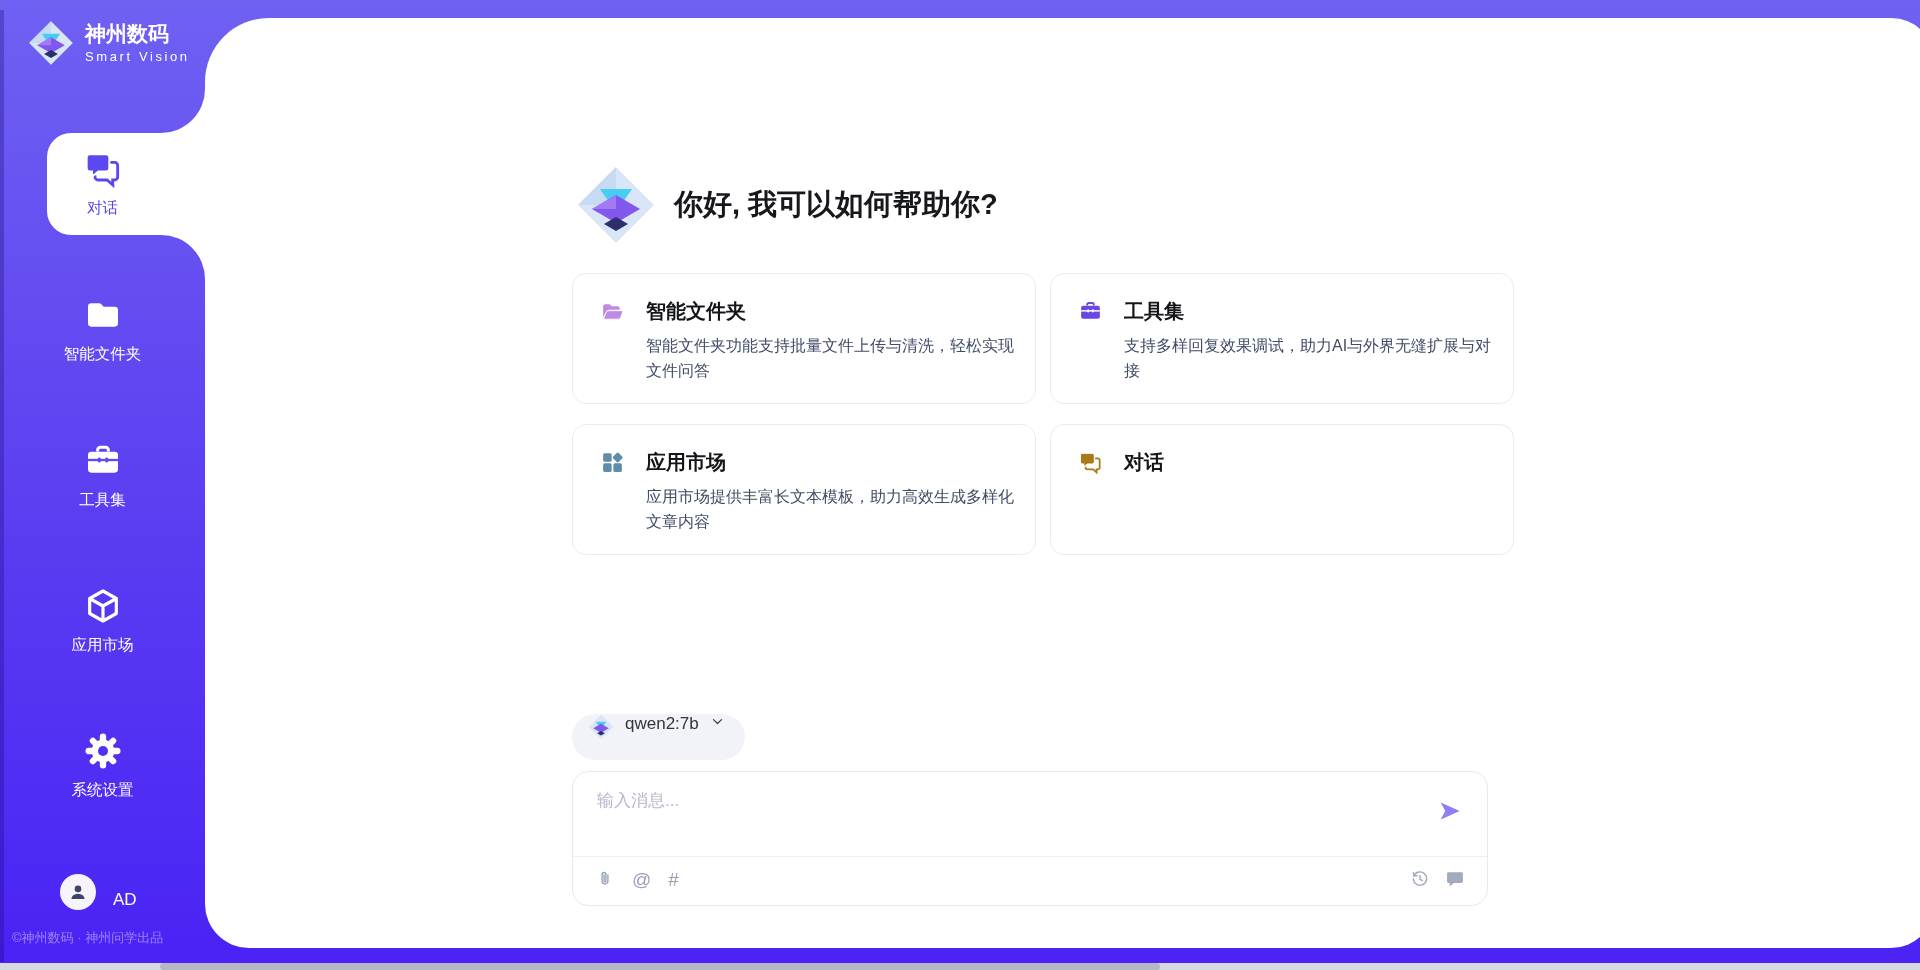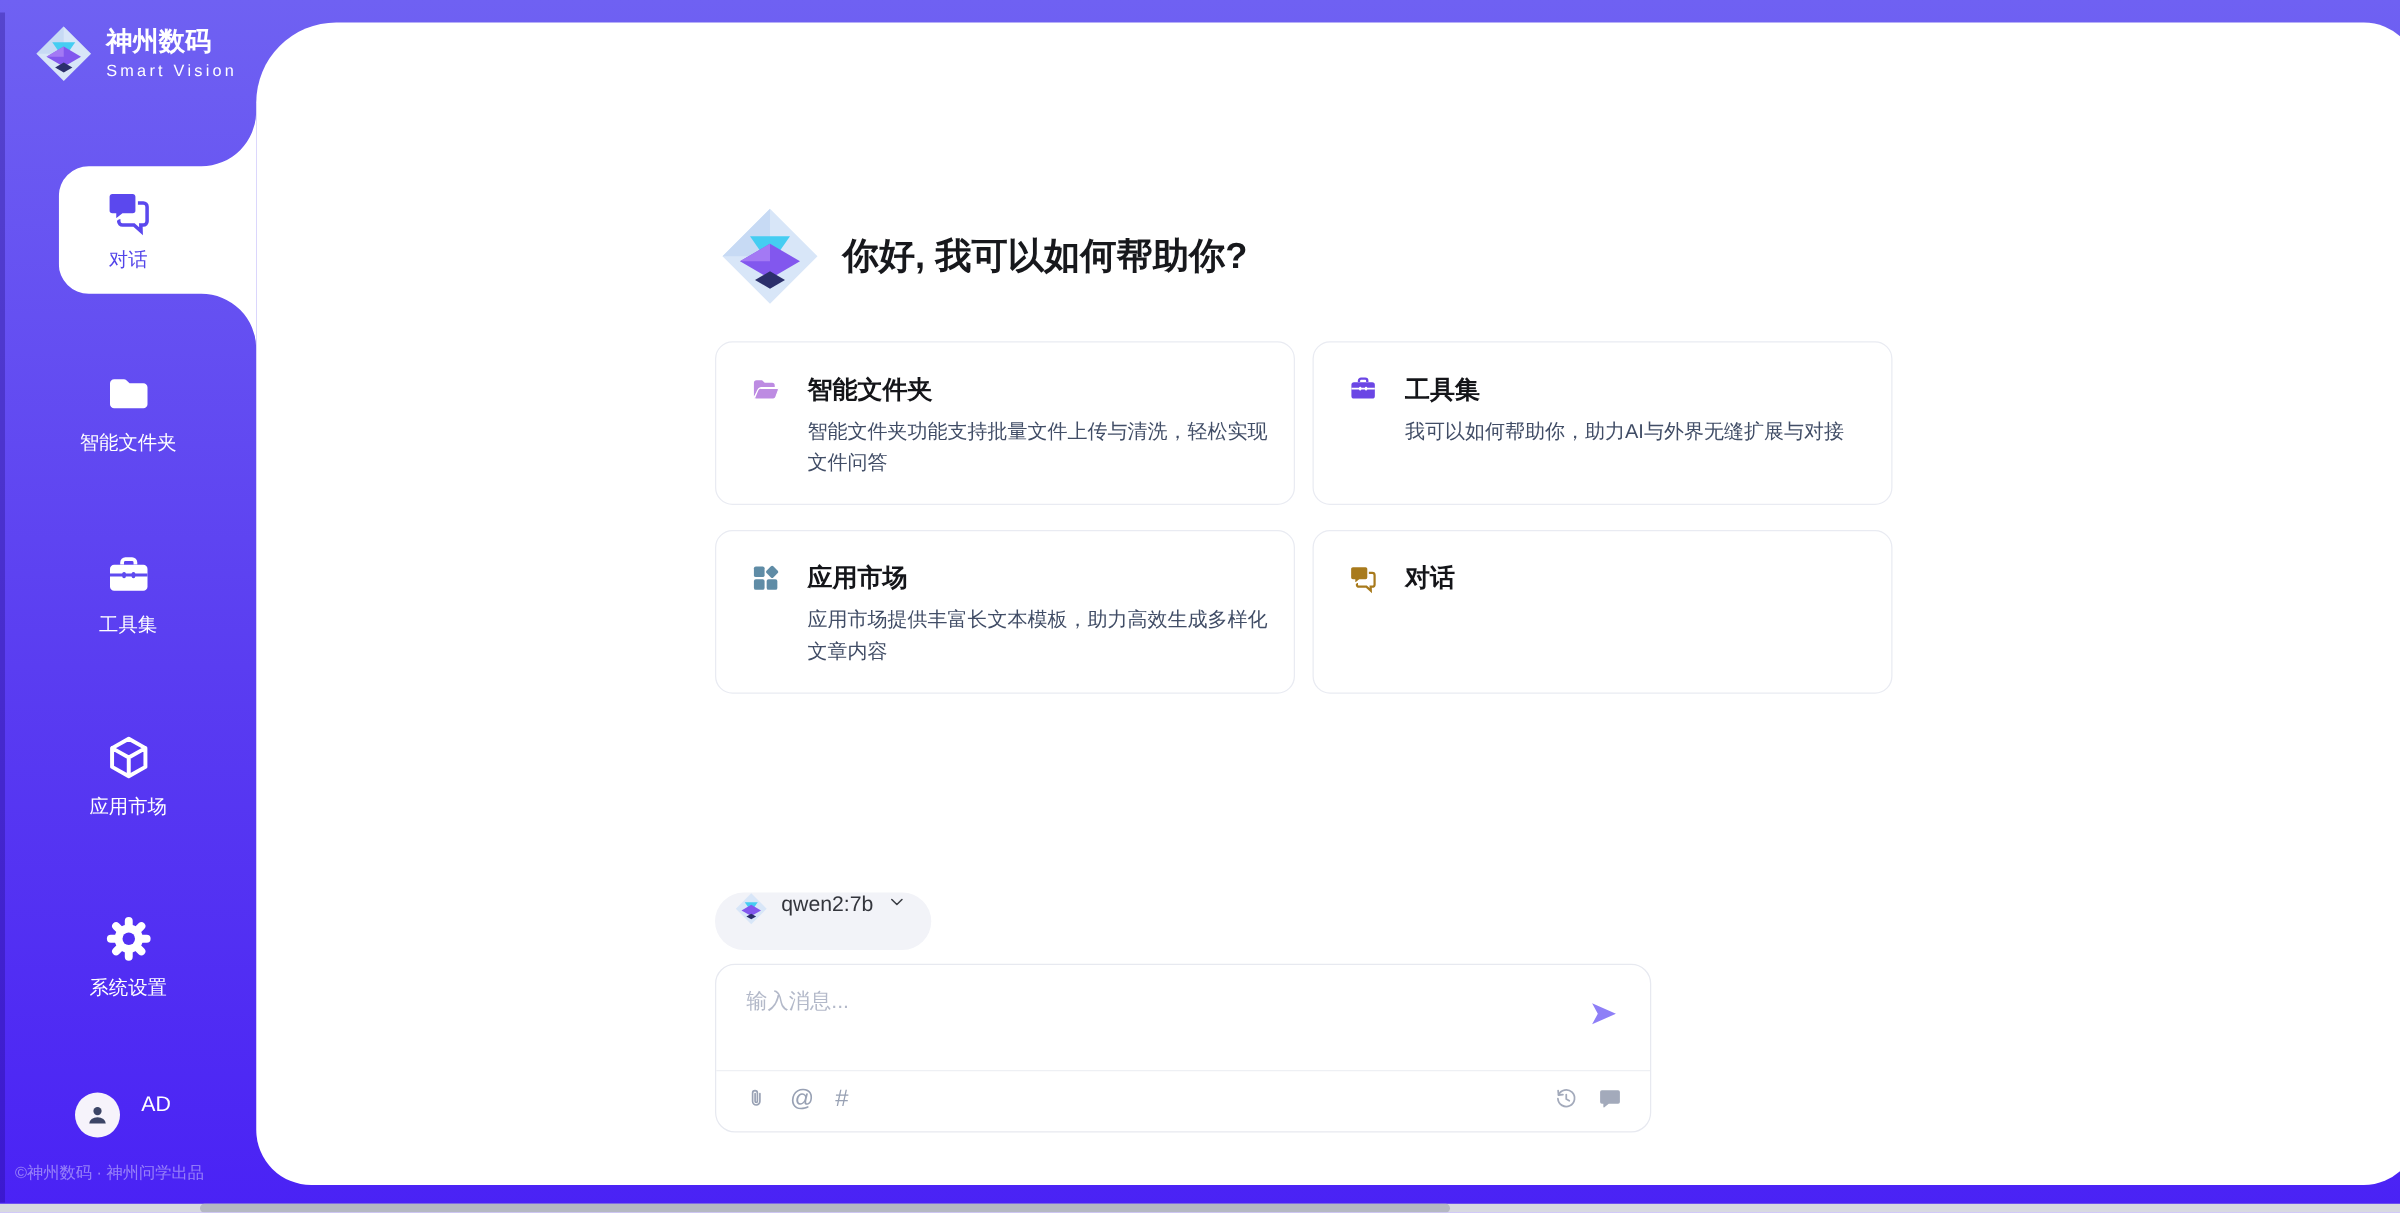--- a/index.html
+++ b/index.html
@@ -15,21 +15,21 @@
   .brand-name{color:#fff;font-size:21px;font-weight:700;line-height:1.15;}
   .brand-sub{color:#fff;font-size:13px;letter-spacing:2.6px;margin-top:2px;}
 
   .nav-item{position:absolute;left:0;width:205px;text-align:center;color:#fff;cursor:pointer;}
   .nav-item .nicon{display:block;margin:0 auto;width:40px;height:40px;color:#fff;}
   .nav-item .nlabel{display:block;margin-top:9px;font-size:15.5px;}
   .tab-shape{position:absolute;left:47px;top:89px;width:158px;height:190px;pointer-events:none;}
   .nav-active{color:#5345e9;}
   .nav-active .nicon{color:#5b48ee;}
 
-  .user-row{position:absolute;left:60px;top:874px;display:flex;align-items:flex-start;gap:17px;cursor:pointer;}
+  .user-row{position:absolute;left:60px;top:874px;display:flex;align-items:flex-end;gap:17px;cursor:pointer;}
   .avatar{width:36px;height:36px;border-radius:50%;background:#f6f3fb;display:flex;align-items:center;justify-content:center;}
   .avatar svg{width:22px;height:22px;}
   .user-initials{color:#fff;font-size:17px;}
   .copyright{position:absolute;left:12px;top:929px;color:rgba(255,255,255,.42);font-size:13px;}
 
   
   .content{position:absolute;left:205px;top:18px;width:1693px;height:930px;background:#fff;
            border-radius:64px 44px 44px 44px;padding-left:37px;}
   .hero{position:absolute;left:371px;top:147px;display:flex;align-items:center;gap:18px;}
   .hero .logo{width:80px;height:80px;}
@@ -43,21 +43,21 @@
   .card-head svg{width:25px;height:25px;flex:0 0 auto;}
   .card-title{font-size:20px;font-weight:700;color:#141519;}
   .card-desc{margin:9px 0 0 46px;font-size:16px;line-height:1.55;color:#414d66;width:380px;}
 
   .model-pill{position:absolute;left:367px;top:696px;height:46px;border-radius:23px;background:#f2f3f8;
               display:flex;align-items:flex-start;gap:11px;padding:0 20px 0 16px;cursor:pointer;}
   .model-pill .logo{width:26px;height:26px;}
   .model-name{font-size:17px;color:#33353c;font-weight:500;}
   .model-pill .chev{width:15px;height:15px;}
 
-  .composer{position:absolute;left:367px;top:753px;width:749px;height:135px;background:#fff;
+  .composer{position:absolute;left:367px;top:753px;width:916px;height:135px;background:#fff;
             border:1px solid #e7e9f0;border-radius:16px;box-sizing:border-box;}
   .composer textarea{position:absolute;left:22px;top:15px;width:840px;height:58px;border:none;outline:none;
             resize:none;font-family:inherit;font-size:17px;color:#33353c;background:transparent;}
   .composer textarea::placeholder{color:#b3b9c9;}
   .send-btn{position:absolute;right:24px;top:26px;width:26px;height:26px;cursor:pointer;color:#8e7ff7;}
   .composer .divider{position:absolute;left:0;right:0;top:84px;height:1px;background:#eef0f4;}
   .tools{position:absolute;left:22px;top:97px;display:flex;align-items:center;gap:17px;color:#98a1b4;}
   .tools .tgl{font-size:19px;font-weight:500;line-height:1;cursor:pointer;}
   .tools svg{width:20px;height:20px;cursor:pointer;}
   .rtools{position:absolute;right:22px;top:97px;display:flex;align-items:center;gap:15px;color:#a3aabb;}
@@ -184,21 +184,21 @@
         <div class="card-head">
           <svg viewBox="0 0 24 24" style="color:#6b46e5;">
             <path d="M8.8,6.3 V5.4 a1.6,1.6 0 0 1 1.6,-1.6 h3.2 a1.6,1.6 0 0 1 1.6,1.6 v0.9" fill="none" stroke="currentColor" stroke-width="1.8"></path>
             <path d="M3,8.5 a2,2 0 0 1 2,-2 h14 a2,2 0 0 1 2,2 V17 a2,2 0 0 1 -2,2 H5 a2,2 0 0 1 -2,-2 Z" fill="currentColor"></path>
             <path d="M3,11.4 H21" stroke="#fff" stroke-width="1.4"></path>
             <rect x="8.9" y="9.9" width="1.7" height="3" rx="0.8" fill="#fff"></rect>
             <rect x="13.4" y="9.9" width="1.7" height="3" rx="0.8" fill="#fff"></rect>
           </svg>
           <span class="card-title">工具集</span>
         </div>
-        <div class="card-desc">我可以如何帮助你，助力AI与外界无缝扩展与对接</div>
+        <div class="card-desc">支持多样回复效果调试，助力AI与外界无缝扩展与对接</div>
       </div>
 
       <div class="card">
         <div class="card-head">
           <svg viewBox="0 0 24 24" style="color:#5f8ca6;">
             <rect x="3" y="3" width="8.2" height="8.2" rx="1.5" fill="currentColor"></rect>
             <rect x="3" y="12.8" width="8.2" height="8.2" rx="1.5" fill="currentColor"></rect>
             <rect x="12.8" y="12.8" width="8.2" height="8.2" rx="1.5" fill="currentColor"></rect>
             <rect x="13.3" y="3.5" width="7.4" height="7.4" rx="1.3" fill="currentColor" transform="rotate(45 17 7.2)"></rect>
           </svg>

